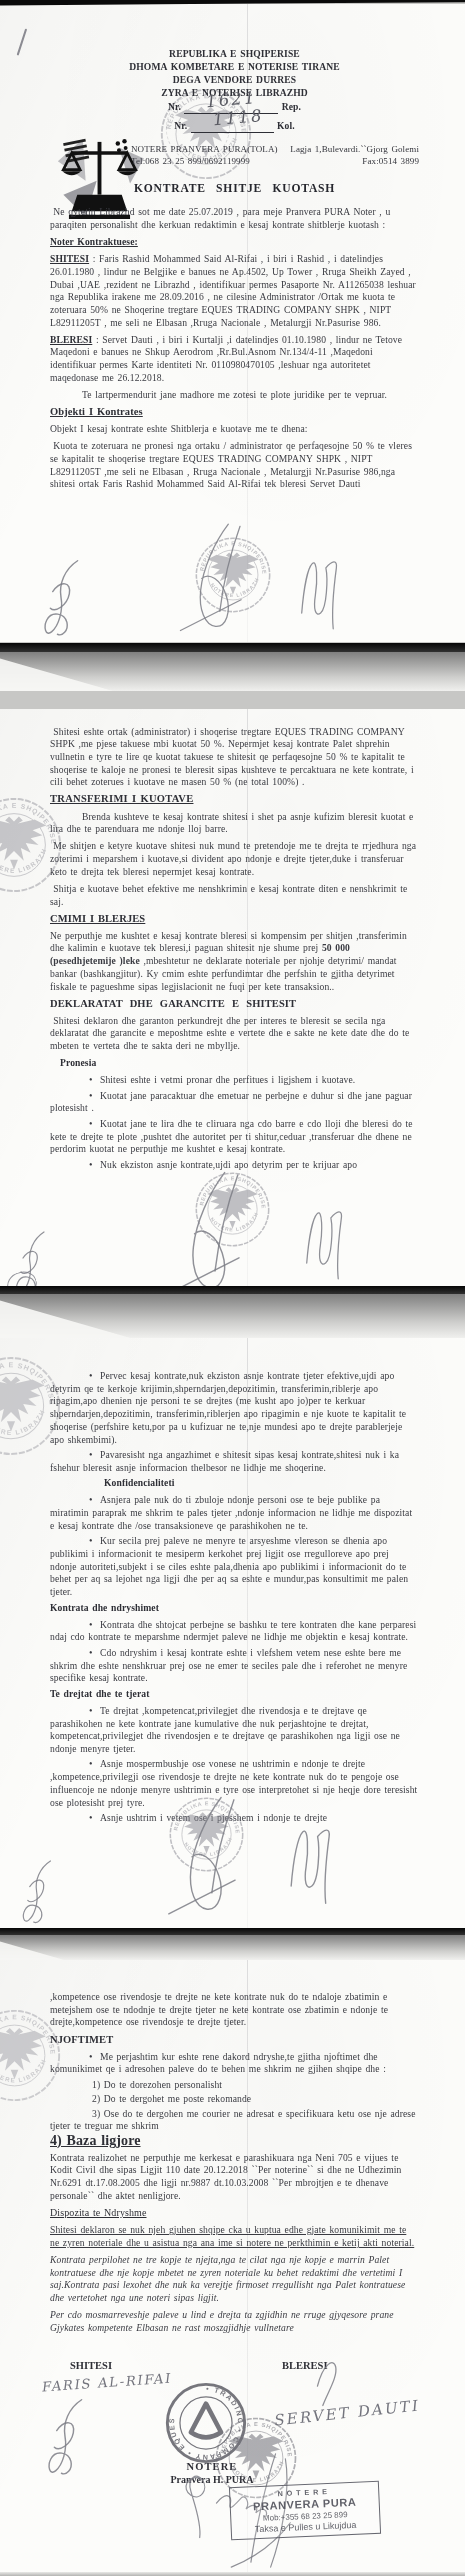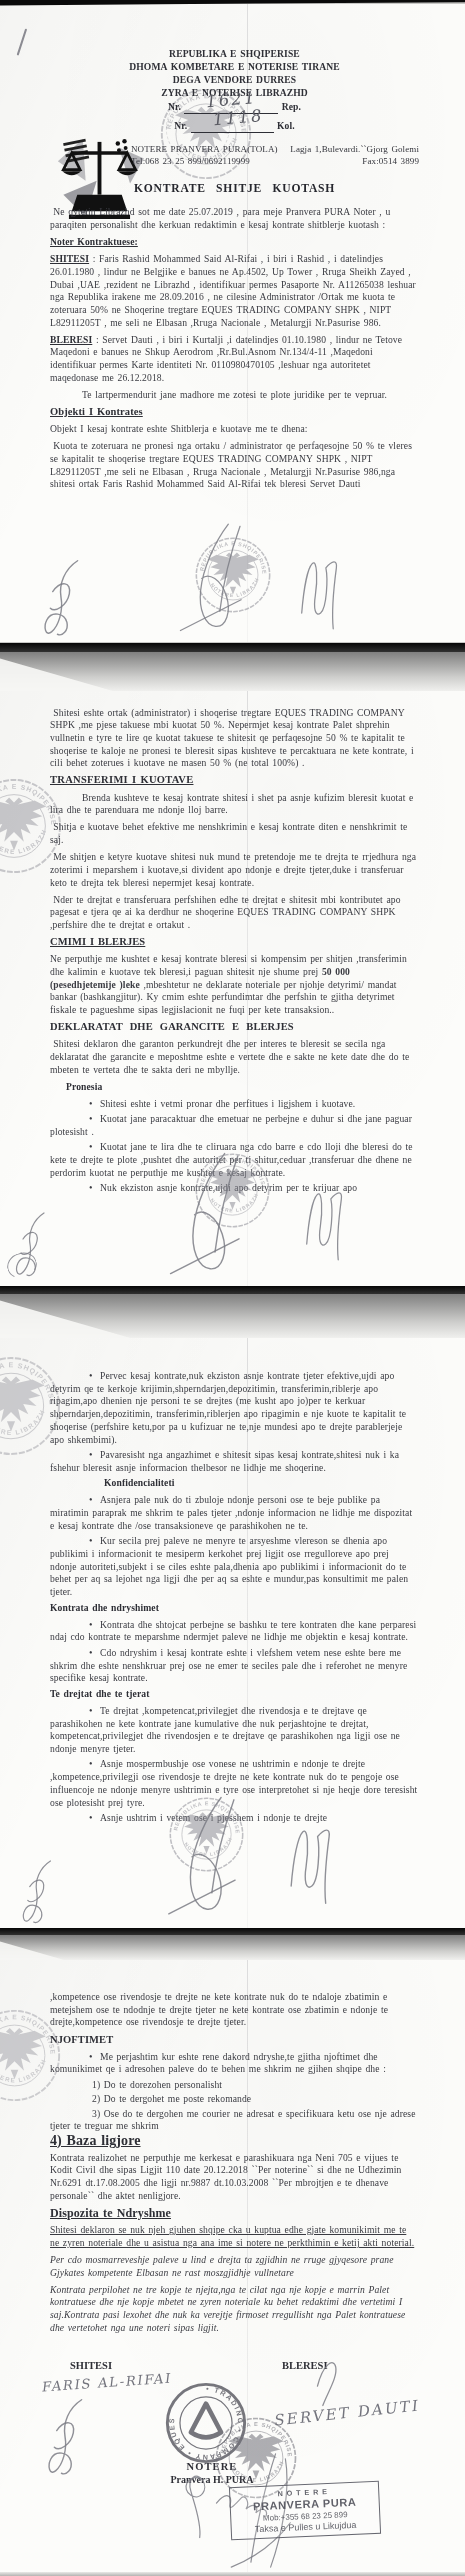--- a/index.html
+++ b/index.html
@@ -39,21 +39,21 @@
   .ind2{text-indent:32px;}
   .bu{font-weight:bold;text-decoration:underline;color:#2e2f36;}
   .h-parties{font-weight:bold;text-decoration:underline;margin-left:36px;margin-bottom:7.7px;color:#2e2f36;}
   .h-obj{font-weight:bold;text-decoration:underline;font-size:10.5px;margin:5.5px 0 6.6px 77px;color:#2e2f36;}
   .h-transfer{font-weight:bold;text-decoration:underline;font-size:10.5px;margin:2.2px 0 5.5px 42px;letter-spacing:0.3px;color:#2e2f36;}
   .h-price{font-weight:bold;text-decoration:underline;font-size:10.5px;margin:2.2px 0 6.6px 23px;color:#2e2f36;}
   .h-decl{font-weight:bold;font-size:10.5px;margin:1.1px 0 6.6px 14.3px;word-spacing:4.4px;color:#2e2f36;}
   .h-sub{font-weight:bold;margin:1.1px 0 3.3px 31px;color:#2e2f36;}
   .h-njoft{font-weight:bold;font-size:10.5px;margin:1.1px 0 6.6px 91px;color:#2e2f36;}
   .h-baza{font-weight:bold;text-decoration:underline;font-size:14px;margin:2.2px 0 7.7px 58px;color:#2e2f36;}
-  .h-disp{font-weight:bold;text-decoration:underline;font-size:12px;margin:1.1px 0 2.2px 106px;color:#2e2f36;}
+  .h-disp{font-weight:normal;text-decoration:underline;font-size:10px;margin:1.1px 0 2.2px 106px;color:#2e2f36;}
   .bullet{text-indent:39px;margin-bottom:2.8px !important;}
   .bullet::before{content:"\2022\00a0\00a0";font-size:10px;}
   .num-item{text-indent:42px;margin-bottom:1.7px !important;}
   .u-par{text-decoration:underline;}
   .it{font-style:italic;}
   .sig{position:absolute;z-index:3;}
   .sig path{fill:none;stroke:#7b7c85;stroke-width:2.4;stroke-linecap:round;opacity:.85;}
   .stamp{position:absolute;z-index:1;}
   .stamp-top{z-index:3;}
   .ghost-ring{position:absolute;border:1.1px dashed #9a9aa0;border-radius:50%;opacity:.35;z-index:1;}
@@ -188,38 +188,37 @@
     </svg>
   </section>
 
   <div class="gap" style="top:643px">
     <div class="gap-dark" style="height:8.8px"></div>
     <div class="gap-shade" style="height:39px">
         <div class="wedge"></div>
       </div>
   </div>
 
-  <section class="page" style="top:690px;height:596px">
+  <section class="page" style="top:709px;height:596px">
     <div class="crease"></div>
     <svg class="stamp" style="left:-35px;top:87px;width:98px;height:98px;color:#8b8b94;opacity:.45" viewBox="0 0 178 178" width="98" height="98">
         <use href="#stamp-round"></use>
       </svg>
 
     <div class="content" style="padding-top:16.5px">
       <p class="ind">Shitesi eshte ortak (administrator) i shoqerise tregtare EQUES TRADING COMPANY SHPK ,me pjese takuese mbi kuotat 50 %. Nepermjet kesaj kontrate Palet shprehin vullnetin e tyre te lire qe kuotat takuese te shitesit qe perfaqesojne 50 % te kapitalit te shoqerise te kaloje ne pronesi te bleresit sipas kushteve te percaktuara ne kete kontrate, i cili behet zoterues i kuotave ne masen 50 % (ne total 100%) .</p>
       <p class="h-transfer">TRANSFERIMI I KUOTAVE</p>
       <p class="ind2">Brenda kushteve te kesaj kontrate shitesi i shet pa asnje kufizim bleresit kuotat e lira dhe te parenduara me ndonje lloj barre.</p>
+      <p class="ind">Me shitjen e ketyre kuotave shitesi nuk mund te pretendoje me te drejta te rrjedhura nga zoterimi i meparshem i kuotave,si divident apo ndonje e drejte tjeter,duke i transferuar keto te drejta tek bleresi nepermjet kesaj kontrate.</p>
       <p class="ind">Shitja e kuotave behet efektive me nenshkrimin e kesaj kontrate diten e nenshkrimit te saj.</p>
-      <p class="ind">Me shitjen e ketyre kuotave shitesi nuk mund te pretendoje me te drejta te rrjedhura nga zoterimi i meparshem i kuotave,si divident apo ndonje e drejte tjeter,duke i transferuar keto te drejta tek bleresi nepermjet kesaj kontrate.</p>
-      <p class="ind">Nder te drejtat e transferuara perfshihen edhe te drejtat e shitesit mbi kontributet apo pagesat e tjera qe ai ka derdhur ne shoqerine EQUES TRADING COMPANY SHPK ,perfshire dhe te drejtat e ortakut .</p>
       <p class="h-price">CMIMI I BLERJES</p>
       <p><span>Ne perputhje me kushtet e kesaj kontrate bleresi si kompensim per shitjen ,transferimin dhe kalimin e kuotave tek bleresi,i paguan shitesit nje shume prej </span><b>50 000 (pesedhjetemije )leke</b><span> ,mbeshtetur ne deklarate noteriale per njohje detyrimi/ mandat bankar (bashkangjitur). Ky cmim eshte perfundimtar dhe perfshin te gjitha detyrimet fiskale te pagueshme sipas legjislacionit ne fuqi per kete transaksion..</span></p>
-      <p class="h-decl">DEKLARATAT DHE GARANCITE E BLERJES</p>
+      <p class="h-decl">DEKLARATAT DHE GARANCITE E SHITESIT</p>
       <p class="ind">Shitesi deklaron dhe garanton perkundrejt dhe per interes te bleresit se secila nga deklaratat dhe garancite e meposhtme eshte e vertete dhe e sakte ne kete date dhe do te mbeten te verteta dhe te sakta deri ne mbyllje.</p>
-      <p class="h-sub" style="margin-left:16px">Pronesia</p>
+      <p class="h-sub" style="margin-left:10px">Pronesia</p>
       <p class="bullet">Shitesi eshte i vetmi pronar dhe perfitues i ligjshem i kuotave.</p>
       <p class="bullet">Kuotat jane paracaktuar dhe emetuar ne perbejne e duhur si dhe jane paguar plotesisht .</p>
       <p class="bullet">Kuotat jane te lira dhe te cliruara nga cdo barre e cdo lloji dhe bleresi do te kete te drejte te plote ,pushtet dhe autoritet per ti shitur,ceduar ,transferuar dhe dhene ne perdorim kuotat ne perputhje me kushtet e kesaj kontrate.</p>
       <p class="bullet">Nuk ekziston asnje kontrate,ujdi apo detyrim per te krijuar apo</p>
     </div>
 
     <svg class="stamp stamp-top" style="left:194px;top:462px;width:77px;height:77px;color:#84848d;opacity:.5" viewBox="0 0 140 140" width="77" height="77">
         <use href="#stamp-round"></use>
       </svg>
     <svg class="sig" style="left:165px;top:460px;width:88px;height:132px" viewBox="0 0 140 220">
@@ -299,22 +298,22 @@
       <p>,kompetence ose rivendosje te drejte ne kete kontrate nuk do te ndaloje zbatimin e metejshem ose te ndodnje te drejte tjeter ne kete kontrate ose zbatimin e ndonje te drejte,kompetence ose rivendosje te drejte tjeter.</p>
       <p class="h-njoft">NJOFTIMET</p>
       <p class="bullet">Me perjashtim kur eshte rene dakord ndryshe,te gjitha njoftimet dhe komunikimet qe i adresohen paleve do te behen me shkrim ne gjihen shqipe dhe :</p>
       <p class="num-item">1)  Do te dorezohen personalisht</p>
       <p class="num-item">2)  Do te dergohet me poste rekomande</p>
       <p class="num-item">3)  Ose do te dergohen me courier ne adresat e specifikuara ketu ose nje adrese tjeter te treguar me shkrim</p>
       <p class="h-baza">4)  Baza ligjore</p>
       <p>Kontrata realizohet ne perputhje me kerkesat e parashikuara nga Neni 705 e vijues te Kodit Civil dhe sipas Ligjit 110 date 20.12.2018 ``Per noterine`` si dhe ne Udhezimin Nr.6291 dt.17.08.2005 dhe ligji nr.9887 dt.10.03.2008 ``Per mbrojtjen e te dhenave personale`` dhe aktet nenligjore.</p>
       <p class="h-disp">Dispozita te Ndryshme</p>
       <p class="u-par">Shitesi deklaron se nuk njeh gjuhen shqipe cka u kuptua edhe gjate komunikimit me te ne zyren noteriale dhe u asistua nga ana ime si notere  ne perkthimin e ketij akti noterial.</p>
+      <p class="it">Kontrata perpilohet ne tre kopje te njejta,nga te cilat nga nje kopje e marrin Palet kontratuese dhe nje kopje mbetet ne zyren noteriale ku behet redaktimi dhe vertetimi I saj.Kontrata pasi lexohet dhe nuk ka verejtje firmoset rregullisht nga Palet kontratuese dhe vertetohet nga une noteri sipas ligjit.</p>
       <p class="it">Per cdo mosmarreveshje paleve u lind e drejta ta zgjidhin ne rruge gjyqesore prane Gjykates kompetente Elbasan ne rast moszgjidhje vullnetare</p>
-      <p class="it">Kontrata perpilohet ne tre kopje te njejta,nga te cilat nga nje kopje e marrin Palet kontratuese dhe nje kopje mbetet ne zyren noteriale ku behet redaktimi dhe vertetimi I saj.Kontrata pasi lexohet dhe nuk ka verejtje firmoset rregullisht nga Palet kontratuese dhe vertetohet nga une noteri sipas ligjit.</p>
     </div>
 
     <div class="party-label" style="left:70px;top:400px">SHITESI</div>
     <div class="party-label" style="left:282px;top:400px">BLERESI</div>
 
     <div class="hw-name" style="left:42px;top:415px;font-size:13.2px;transform:rotate(-4deg)">FARIS AL-RIFAI</div>
     <svg class="sig" style="left:29px;top:435px;width:91px;height:83px" viewBox="0 0 100 140">
       <path d="M62 8 C40 22 30 48 34 70 C38 92 30 118 18 128 C8 136 4 120 10 108 C18 92 40 96 44 112 C47 126 36 136 28 132"></path>
       <path d="M20 60 C34 40 52 44 48 64 C44 84 24 96 16 88"></path>
     </svg>

